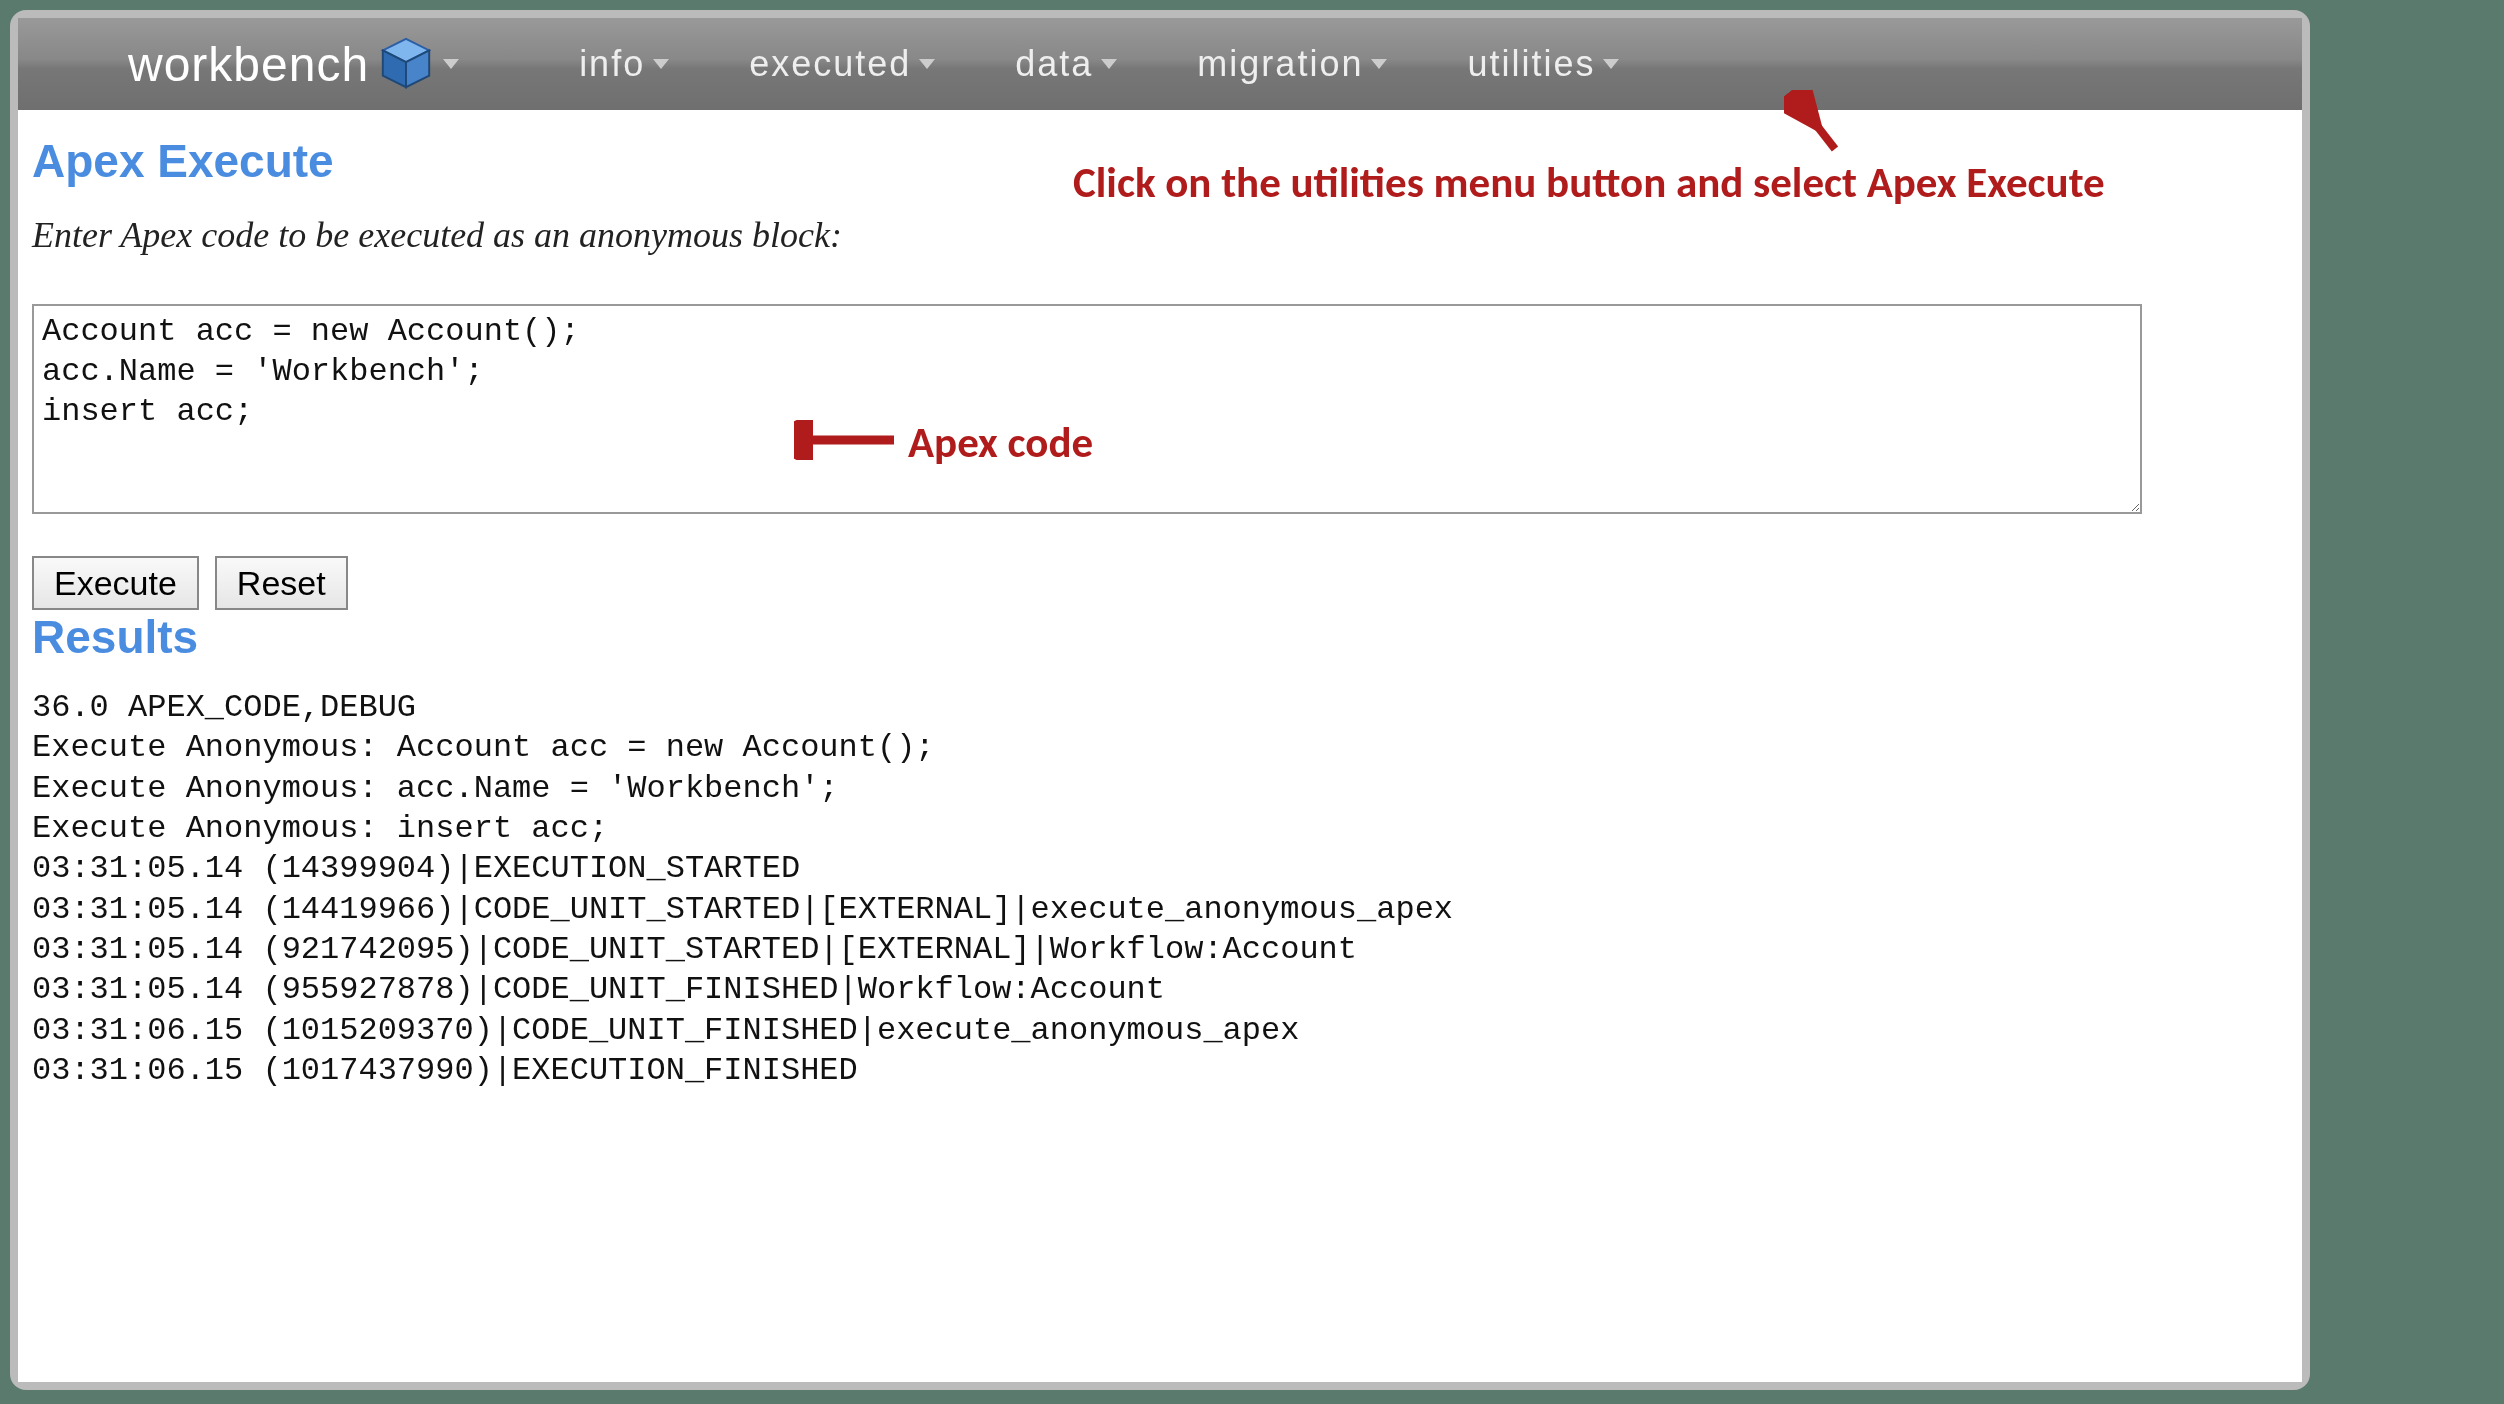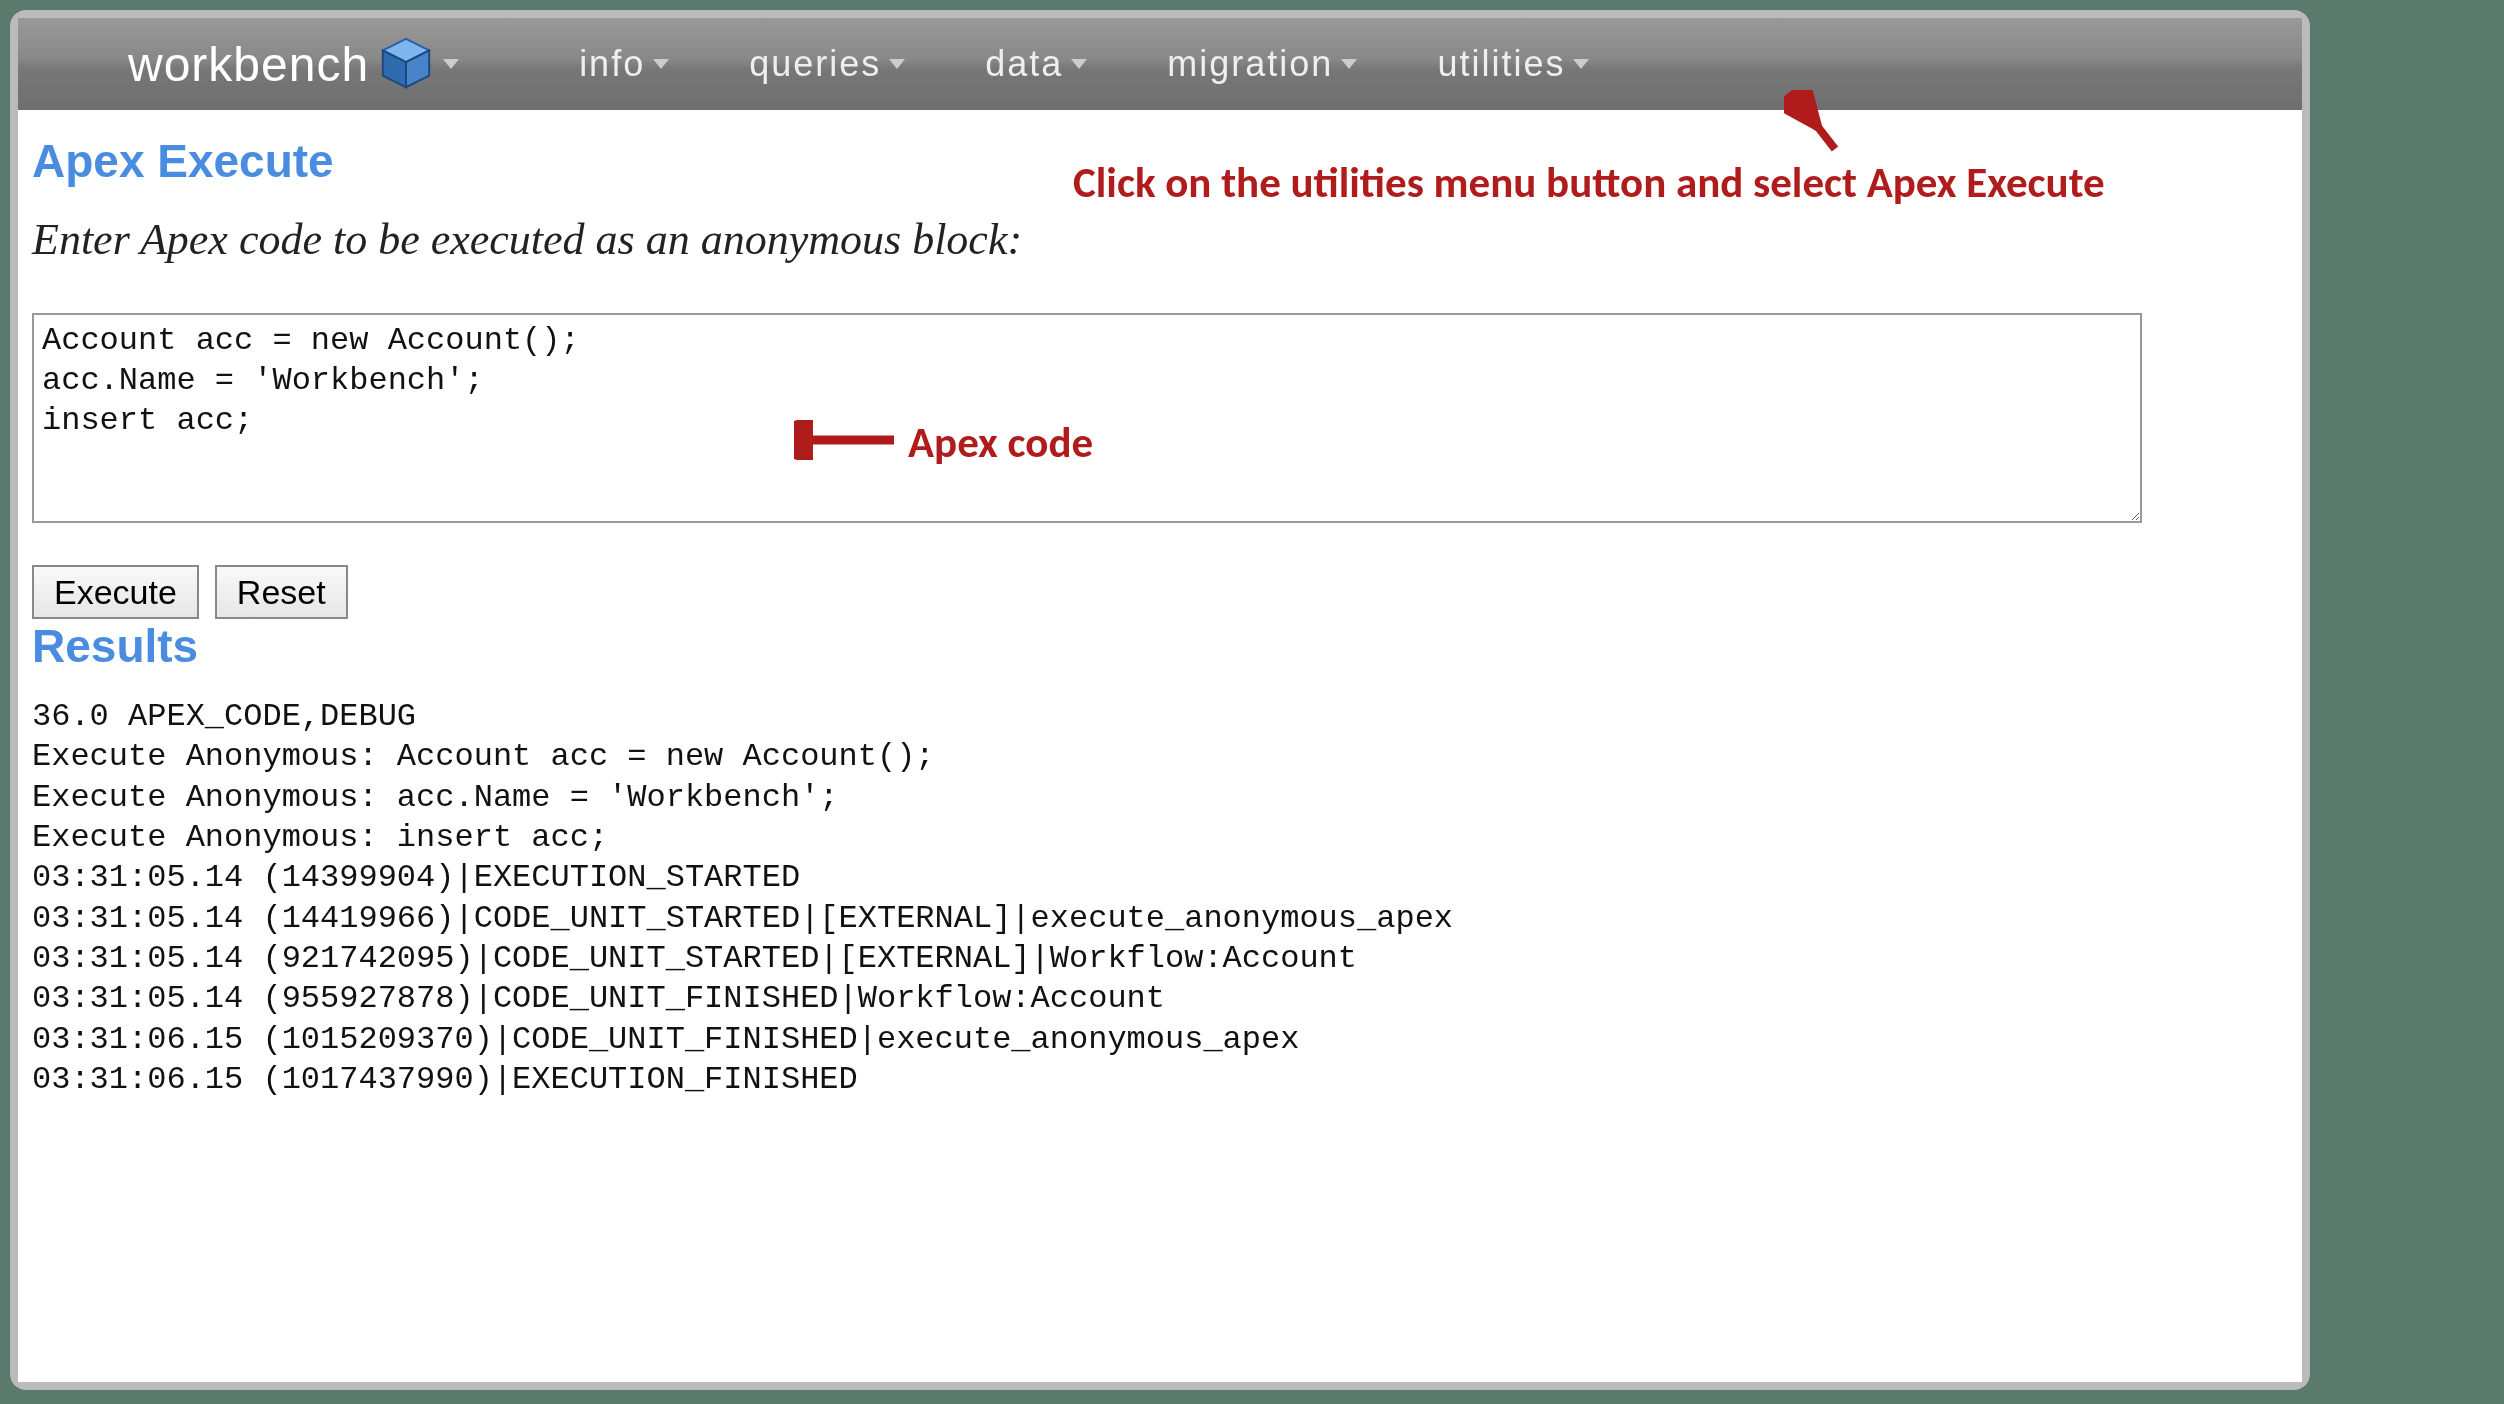--- a/index.html
+++ b/index.html
@@ -68,21 +68,21 @@
     position: relative;
   }
   .page-title {
     color: #4a8de0;
     font-size: 46px;
     font-weight: bold;
     margin: 14px 0 26px 0;
   }
   .instruction {
     font-style: italic;
-    font-size: 44px;
+    font-size: 36px;
     font-family: "Georgia", serif;
     color: #222;
     margin-bottom: 48px;
   }
   .controls-row {
     display: flex;
     justify-content: flex-end;
     align-items: center;
     gap: 18px;
     font-size: 32px;
@@ -175,21 +175,21 @@
             <polygon points="54,16 30,28 30,54 54,42" fill="#4884c9" stroke="#1e4878" stroke-width="2"></polygon>
           </svg>
         </span>
         <span class="dropdown-caret"></span>
       </div>
       <div class="nav-item">
         <span>info</span>
         <span class="dropdown-caret"></span>
       </div>
       <div class="nav-item">
-        <span>queries</span>
+        <span>executed</span>
         <span class="dropdown-caret"></span>
       </div>
       <div class="nav-item">
         <span>data</span>
         <span class="dropdown-caret"></span>
       </div>
       <div class="nav-item">
         <span>migration</span>
         <span class="dropdown-caret"></span>
       </div>

